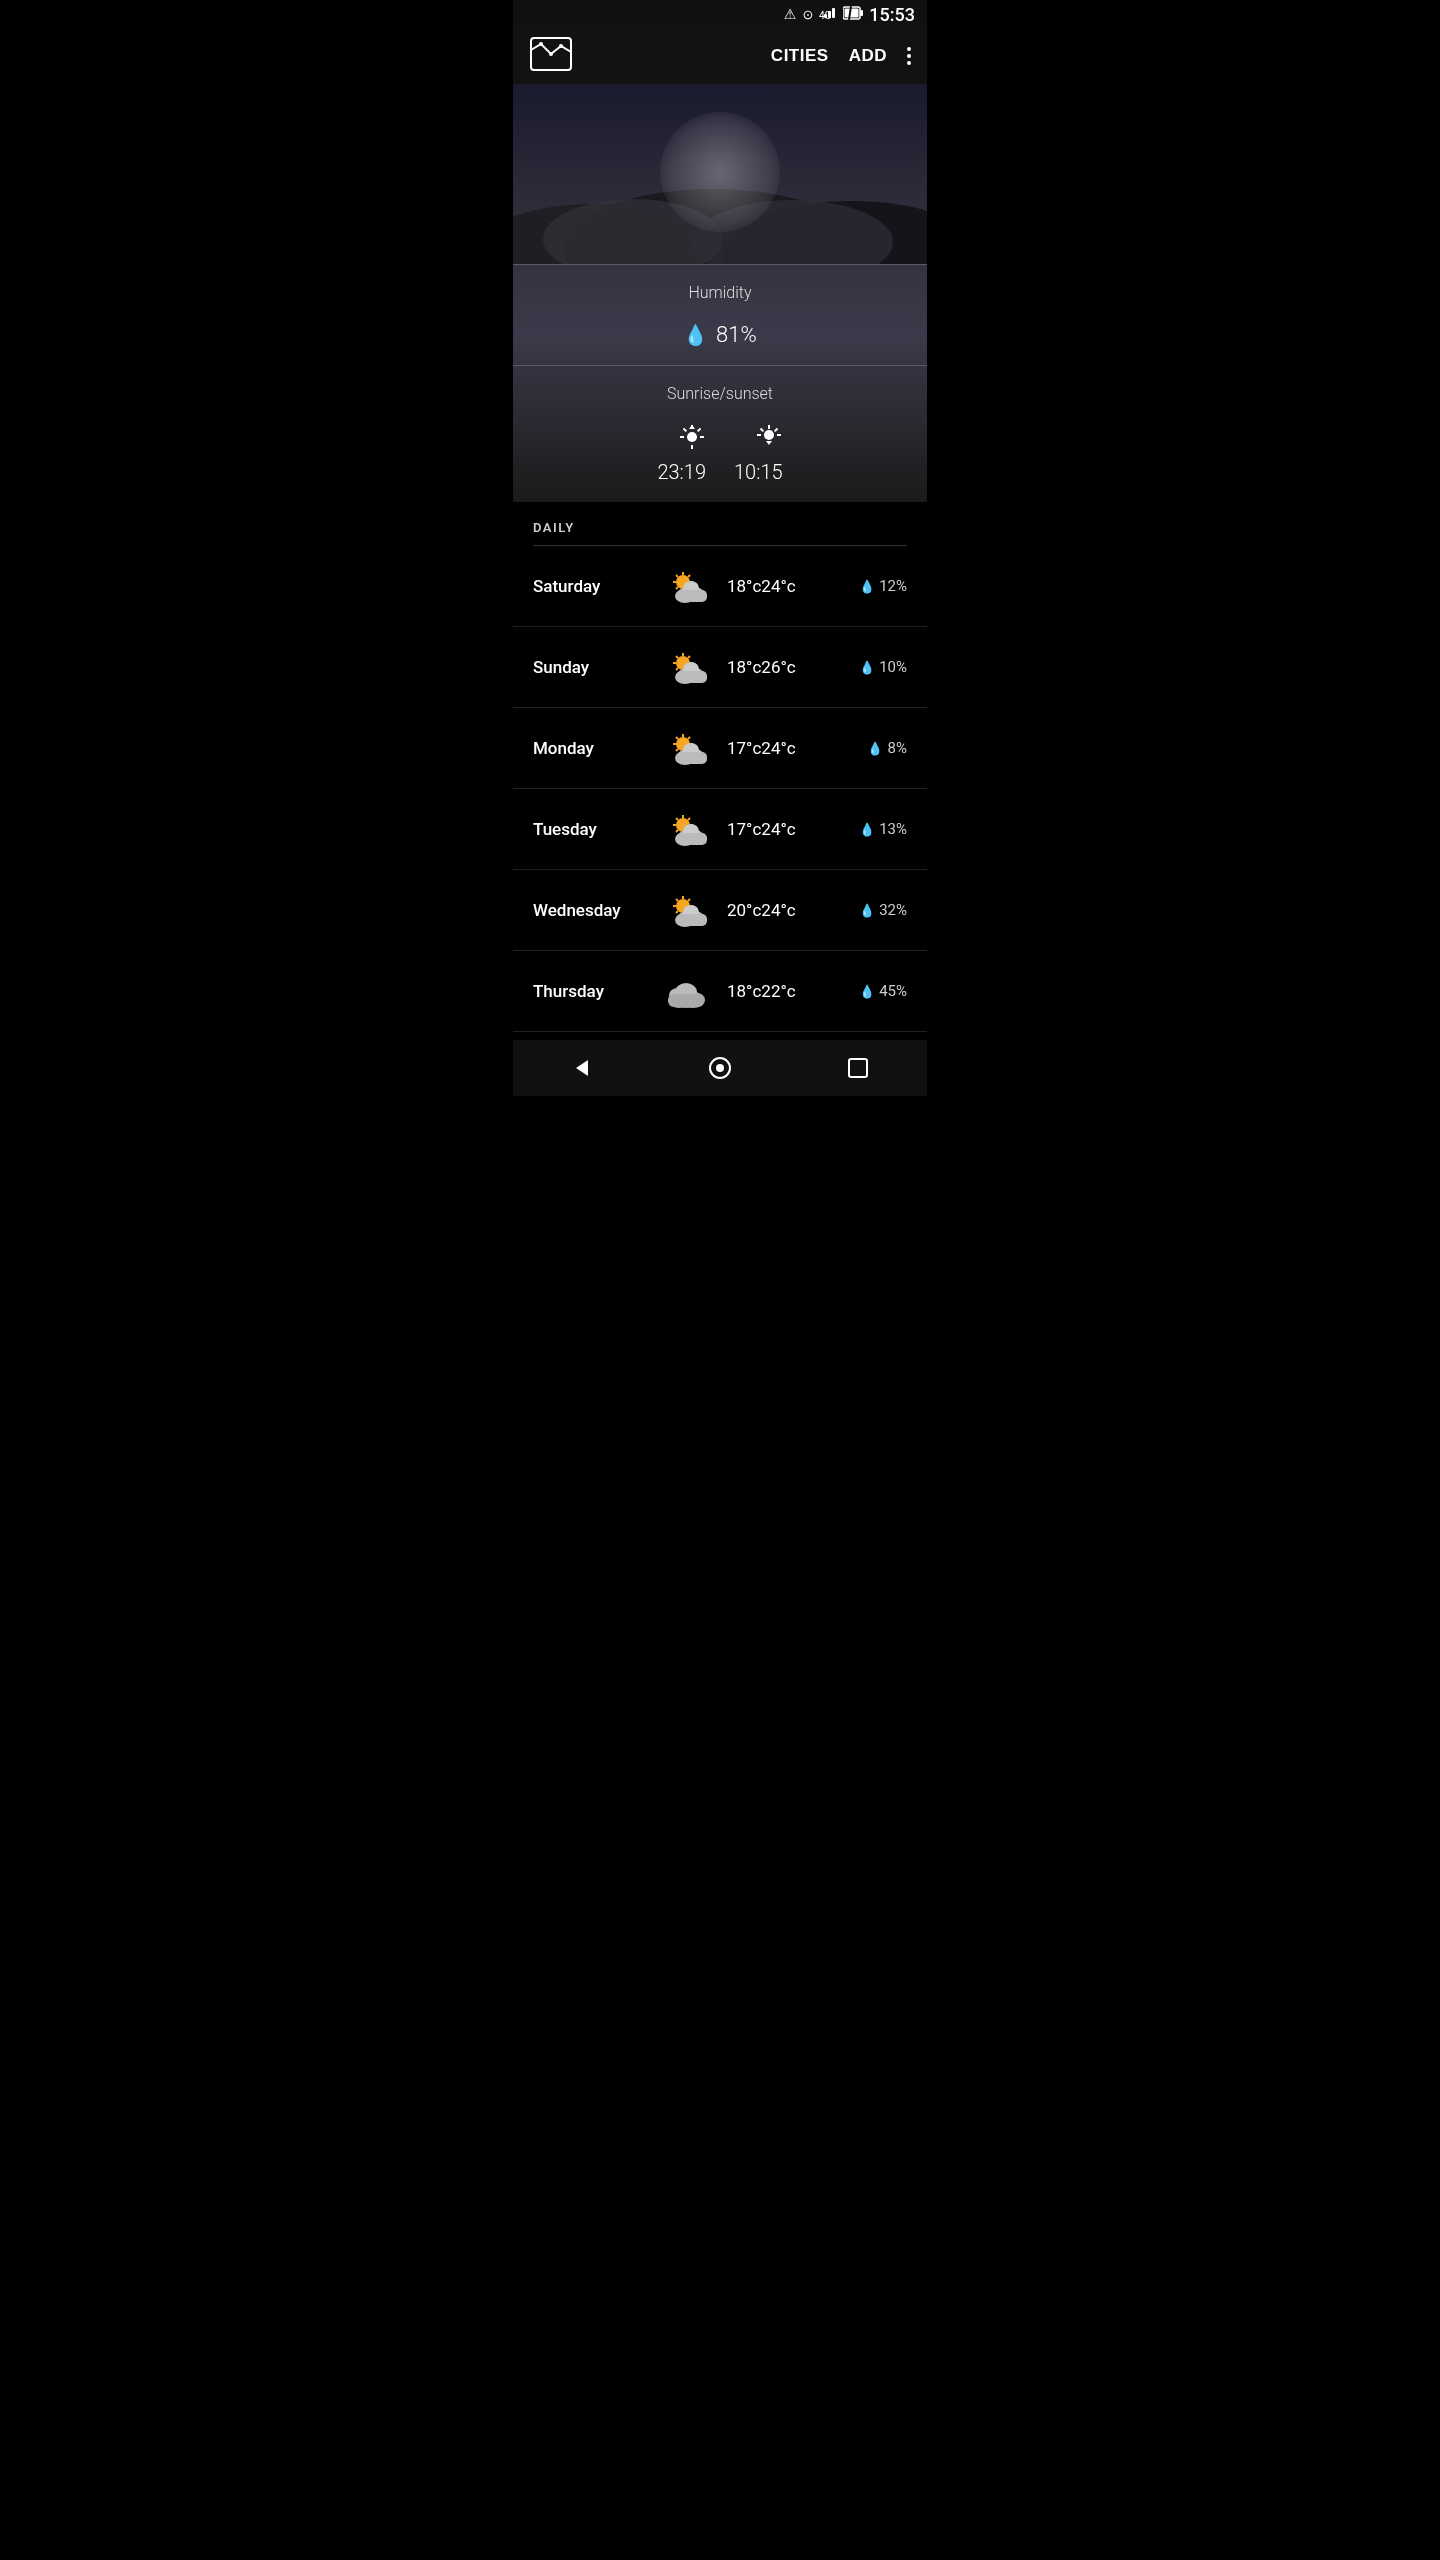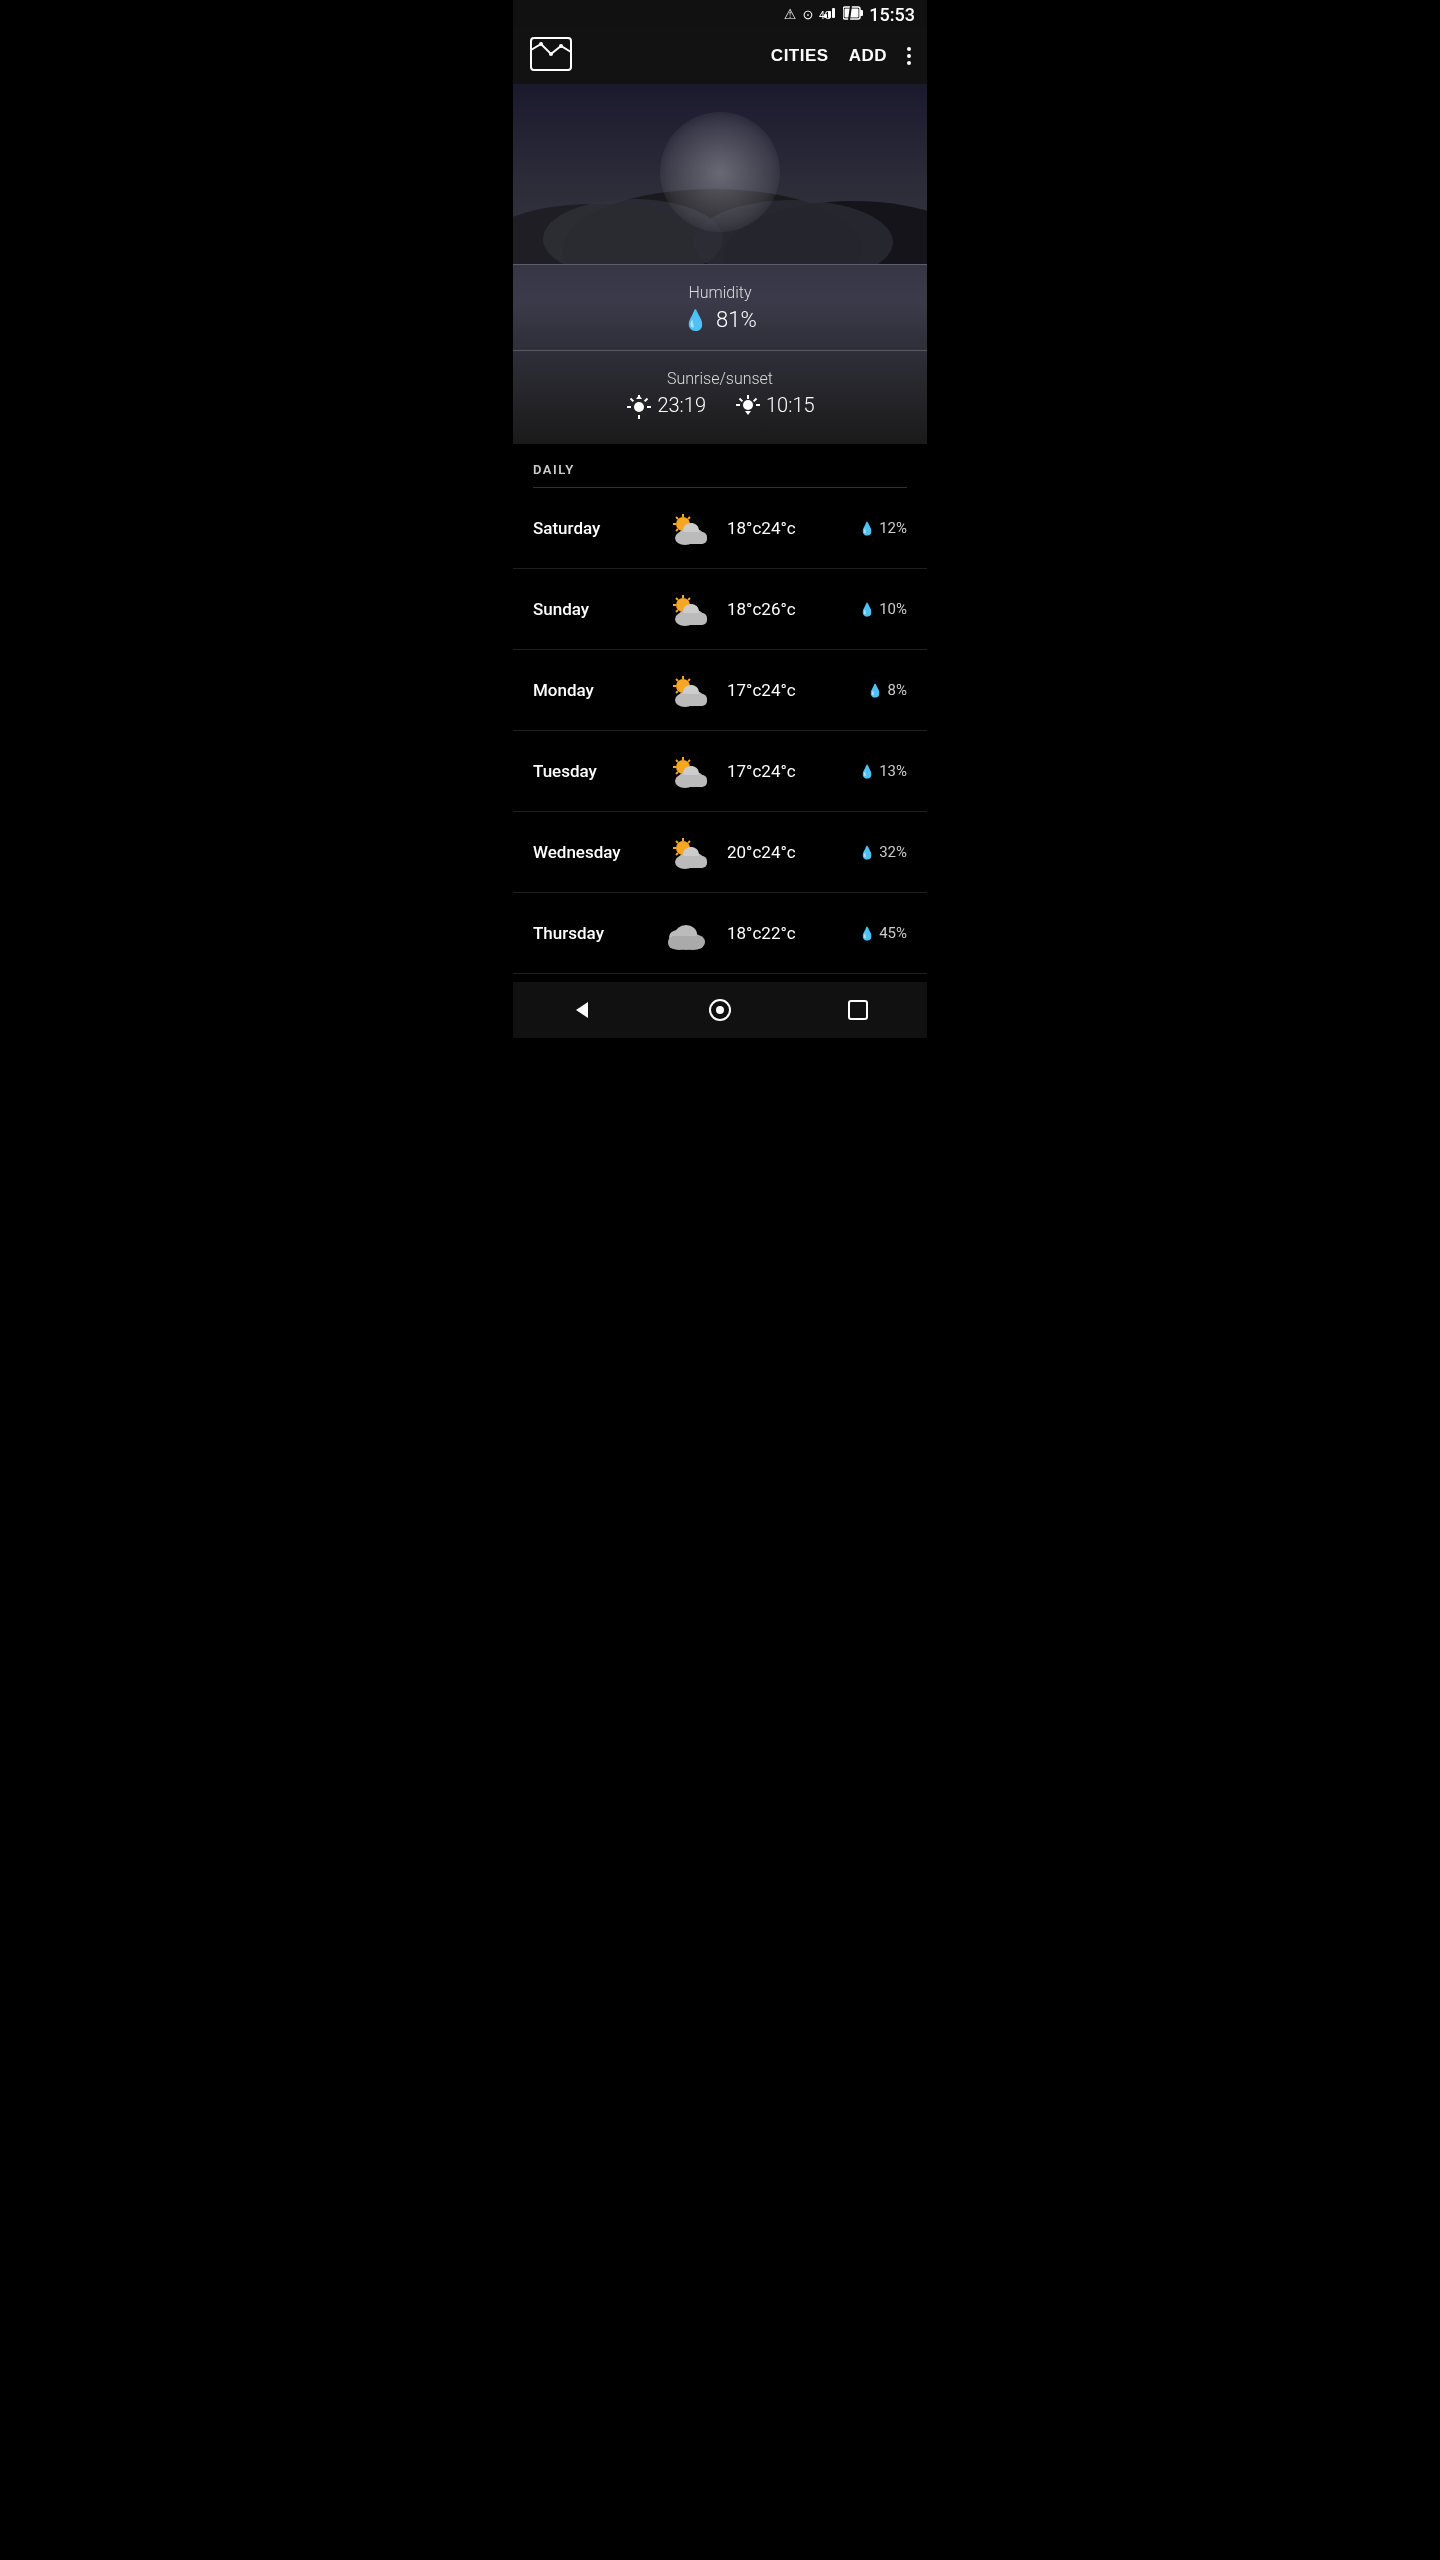--- a/index.html
+++ b/index.html
@@ -113,21 +113,21 @@
       display: flex;
       border-top: 1px solid rgba(255,255,255,0.2);
     }
     .info-cell {
       flex: 1;
       padding: 18px 16px;
       display: flex;
       flex-direction: column;
       align-items: center;
       justify-content: center;
-      gap: 5px;
+      gap: 20px;
     }
     .info-cell:not(:last-child) {
       border-right: 1px solid rgba(255,255,255,0.2);
     }
     .info-label {
       font-size: 16px;
       color: #ddd;
       font-weight: 300;
     }
     .info-value {
@@ -137,22 +137,22 @@
       font-size: 22px;
       font-weight: 300;
     }
     .sunrise-sunset-row {
       display: flex;
       gap: 28px;
       align-items: center;
     }
     .sun-item {
       display: flex;
-      flex-direction: row;
-      align-items: flex-start;
+      flex-direction: column;
+      align-items: flex-end;
       gap: 4px;
     }
     .sun-icon {
       font-size: 22px;
     }
     .sun-time {
       font-size: 20px;
       font-weight: 300;
     }
 

